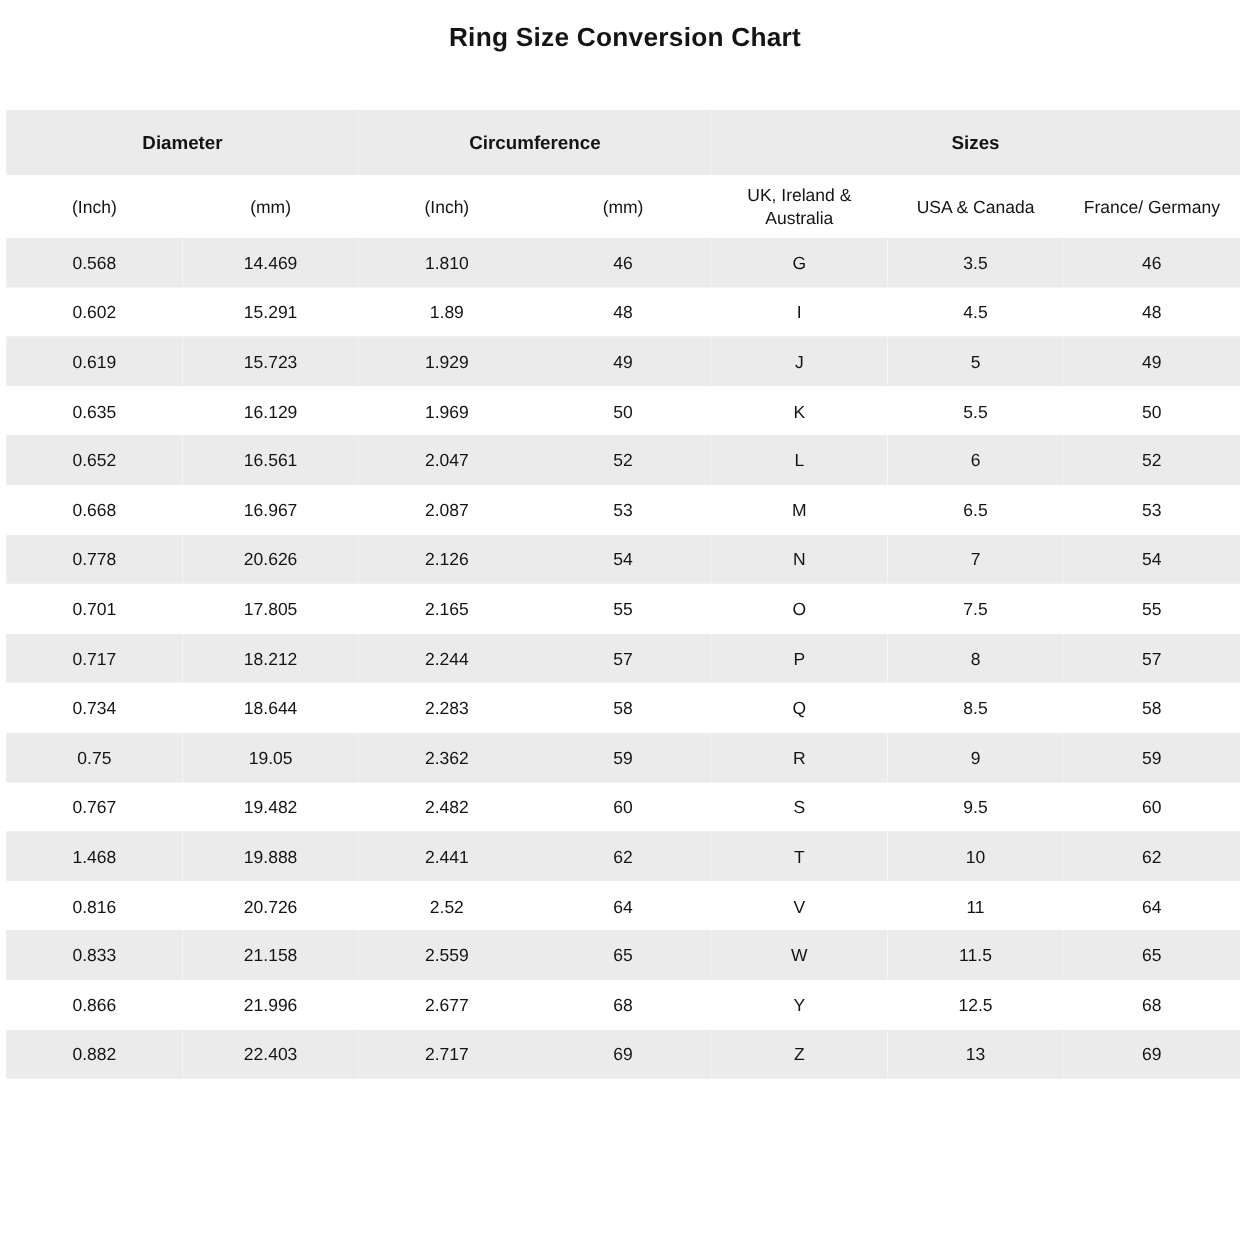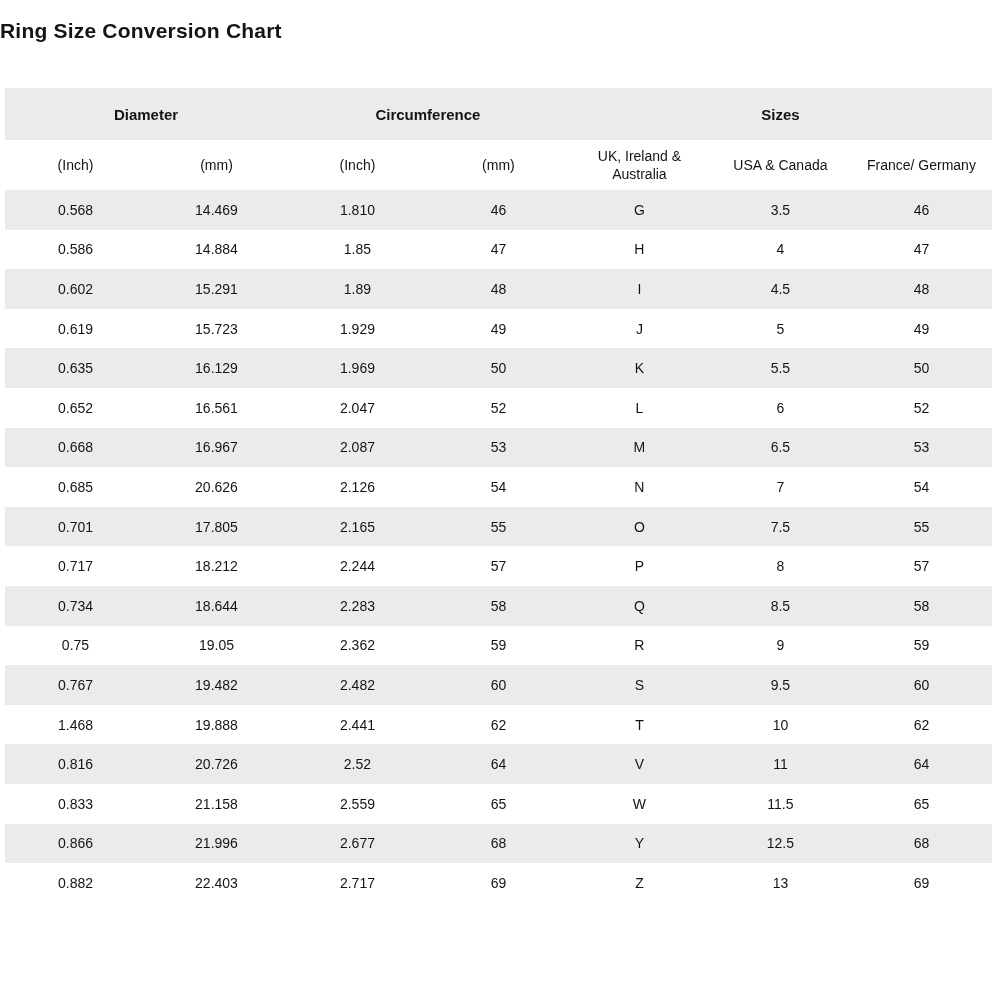--- a/index.html
+++ b/index.html
@@ -9,21 +9,21 @@
     background: #ffffff;
     width: 1000px;
     height: 1000px;
     font-family: "Liberation Sans", sans-serif;
     color: #141414;
     overflow: hidden;
   }
   .page-title {
     margin: 0;
     padding-top: 19px;
-    text-align: left;
+    text-align: center;
     font-size: 21px;
     line-height: 23px;
     font-weight: bold;
     letter-spacing: 0.2px;
   }
   table.ring-table {
     table-layout: fixed;
     border-collapse: collapse;
     width: 987px;
     margin: 46px 8px 0 5px;
@@ -89,29 +89,20 @@
       <tr>
     <td>0.568</td>
     <td>14.469</td>
     <td>1.810</td>
     <td>46</td>
     <td>G</td>
     <td>3.5</td>
     <td>46</td>
   </tr>
       <tr>
-    <td>0.586</td>
-    <td>14.884</td>
-    <td>1.85</td>
-    <td>47</td>
-    <td>H</td>
-    <td>4</td>
-    <td>47</td>
-  </tr>
-      <tr>
     <td>0.602</td>
     <td>15.291</td>
     <td>1.89</td>
     <td>48</td>
     <td>I</td>
     <td>4.5</td>
     <td>48</td>
   </tr>
       <tr>
     <td>0.619</td>
@@ -143,21 +134,21 @@
       <tr>
     <td>0.668</td>
     <td>16.967</td>
     <td>2.087</td>
     <td>53</td>
     <td>M</td>
     <td>6.5</td>
     <td>53</td>
   </tr>
       <tr>
-    <td>0.685</td>
+    <td>0.778</td>
     <td>20.626</td>
     <td>2.126</td>
     <td>54</td>
     <td>N</td>
     <td>7</td>
     <td>54</td>
   </tr>
       <tr>
     <td>0.701</td>
     <td>17.805</td>

